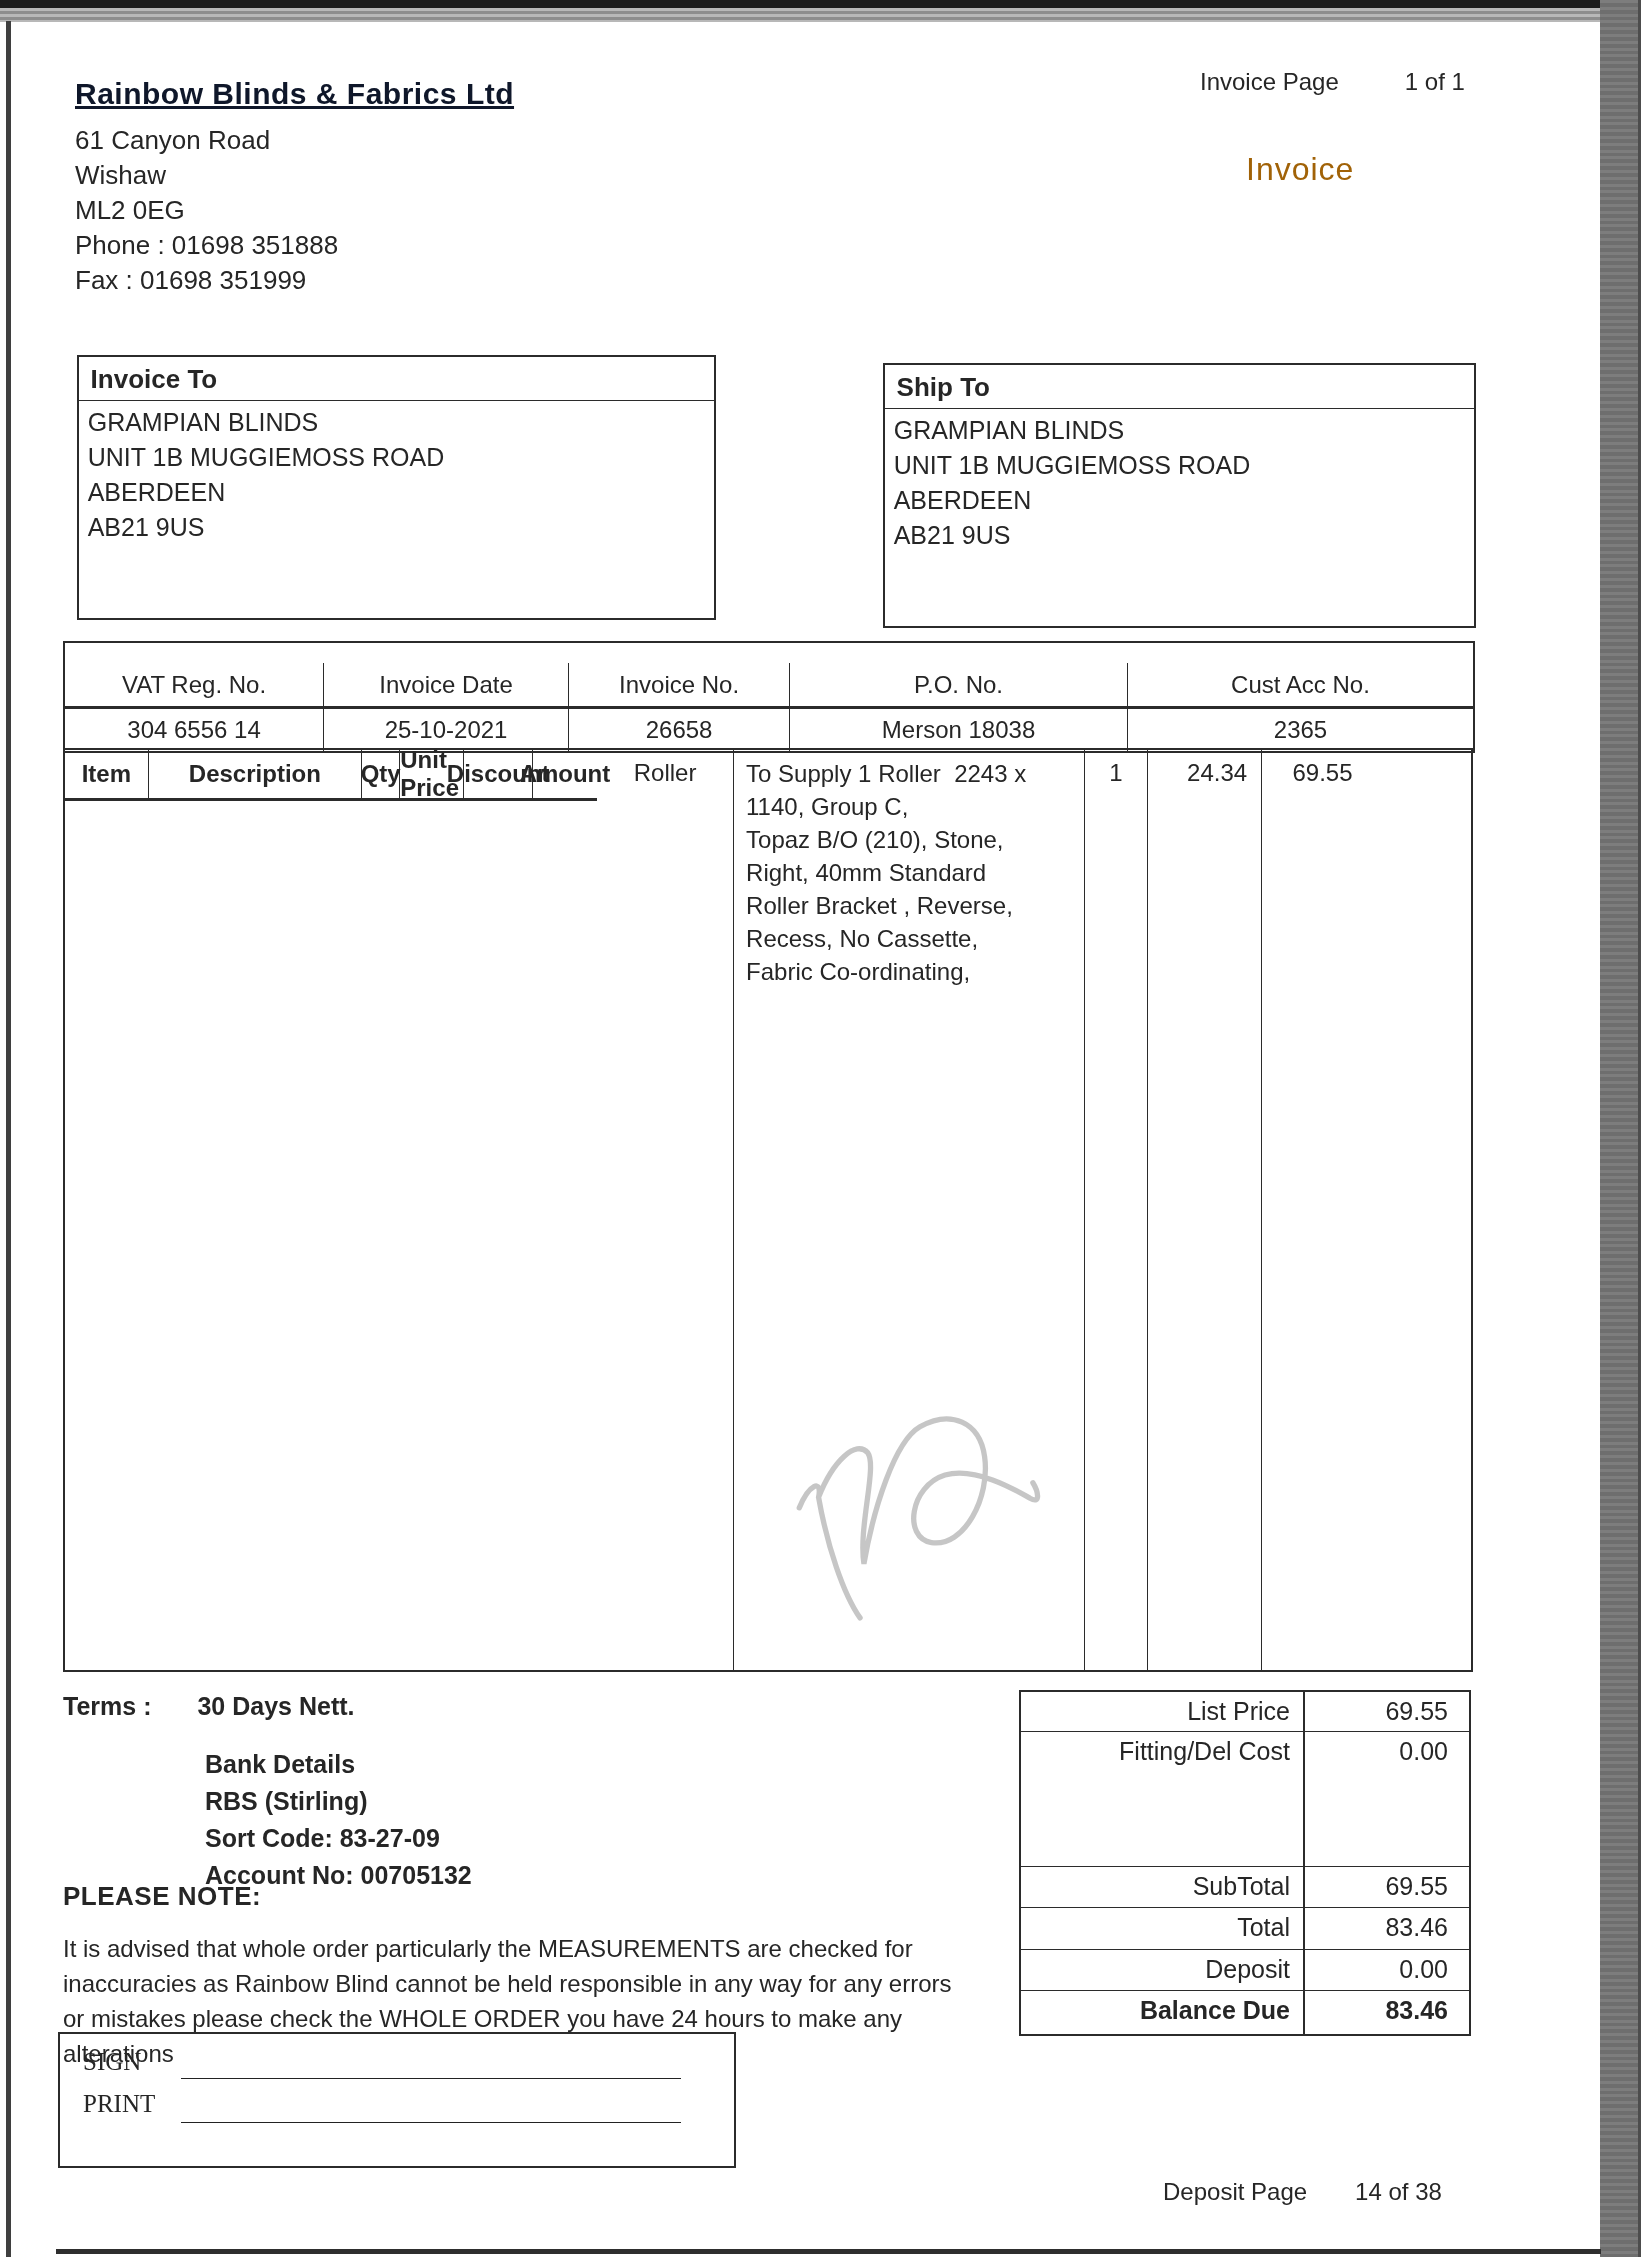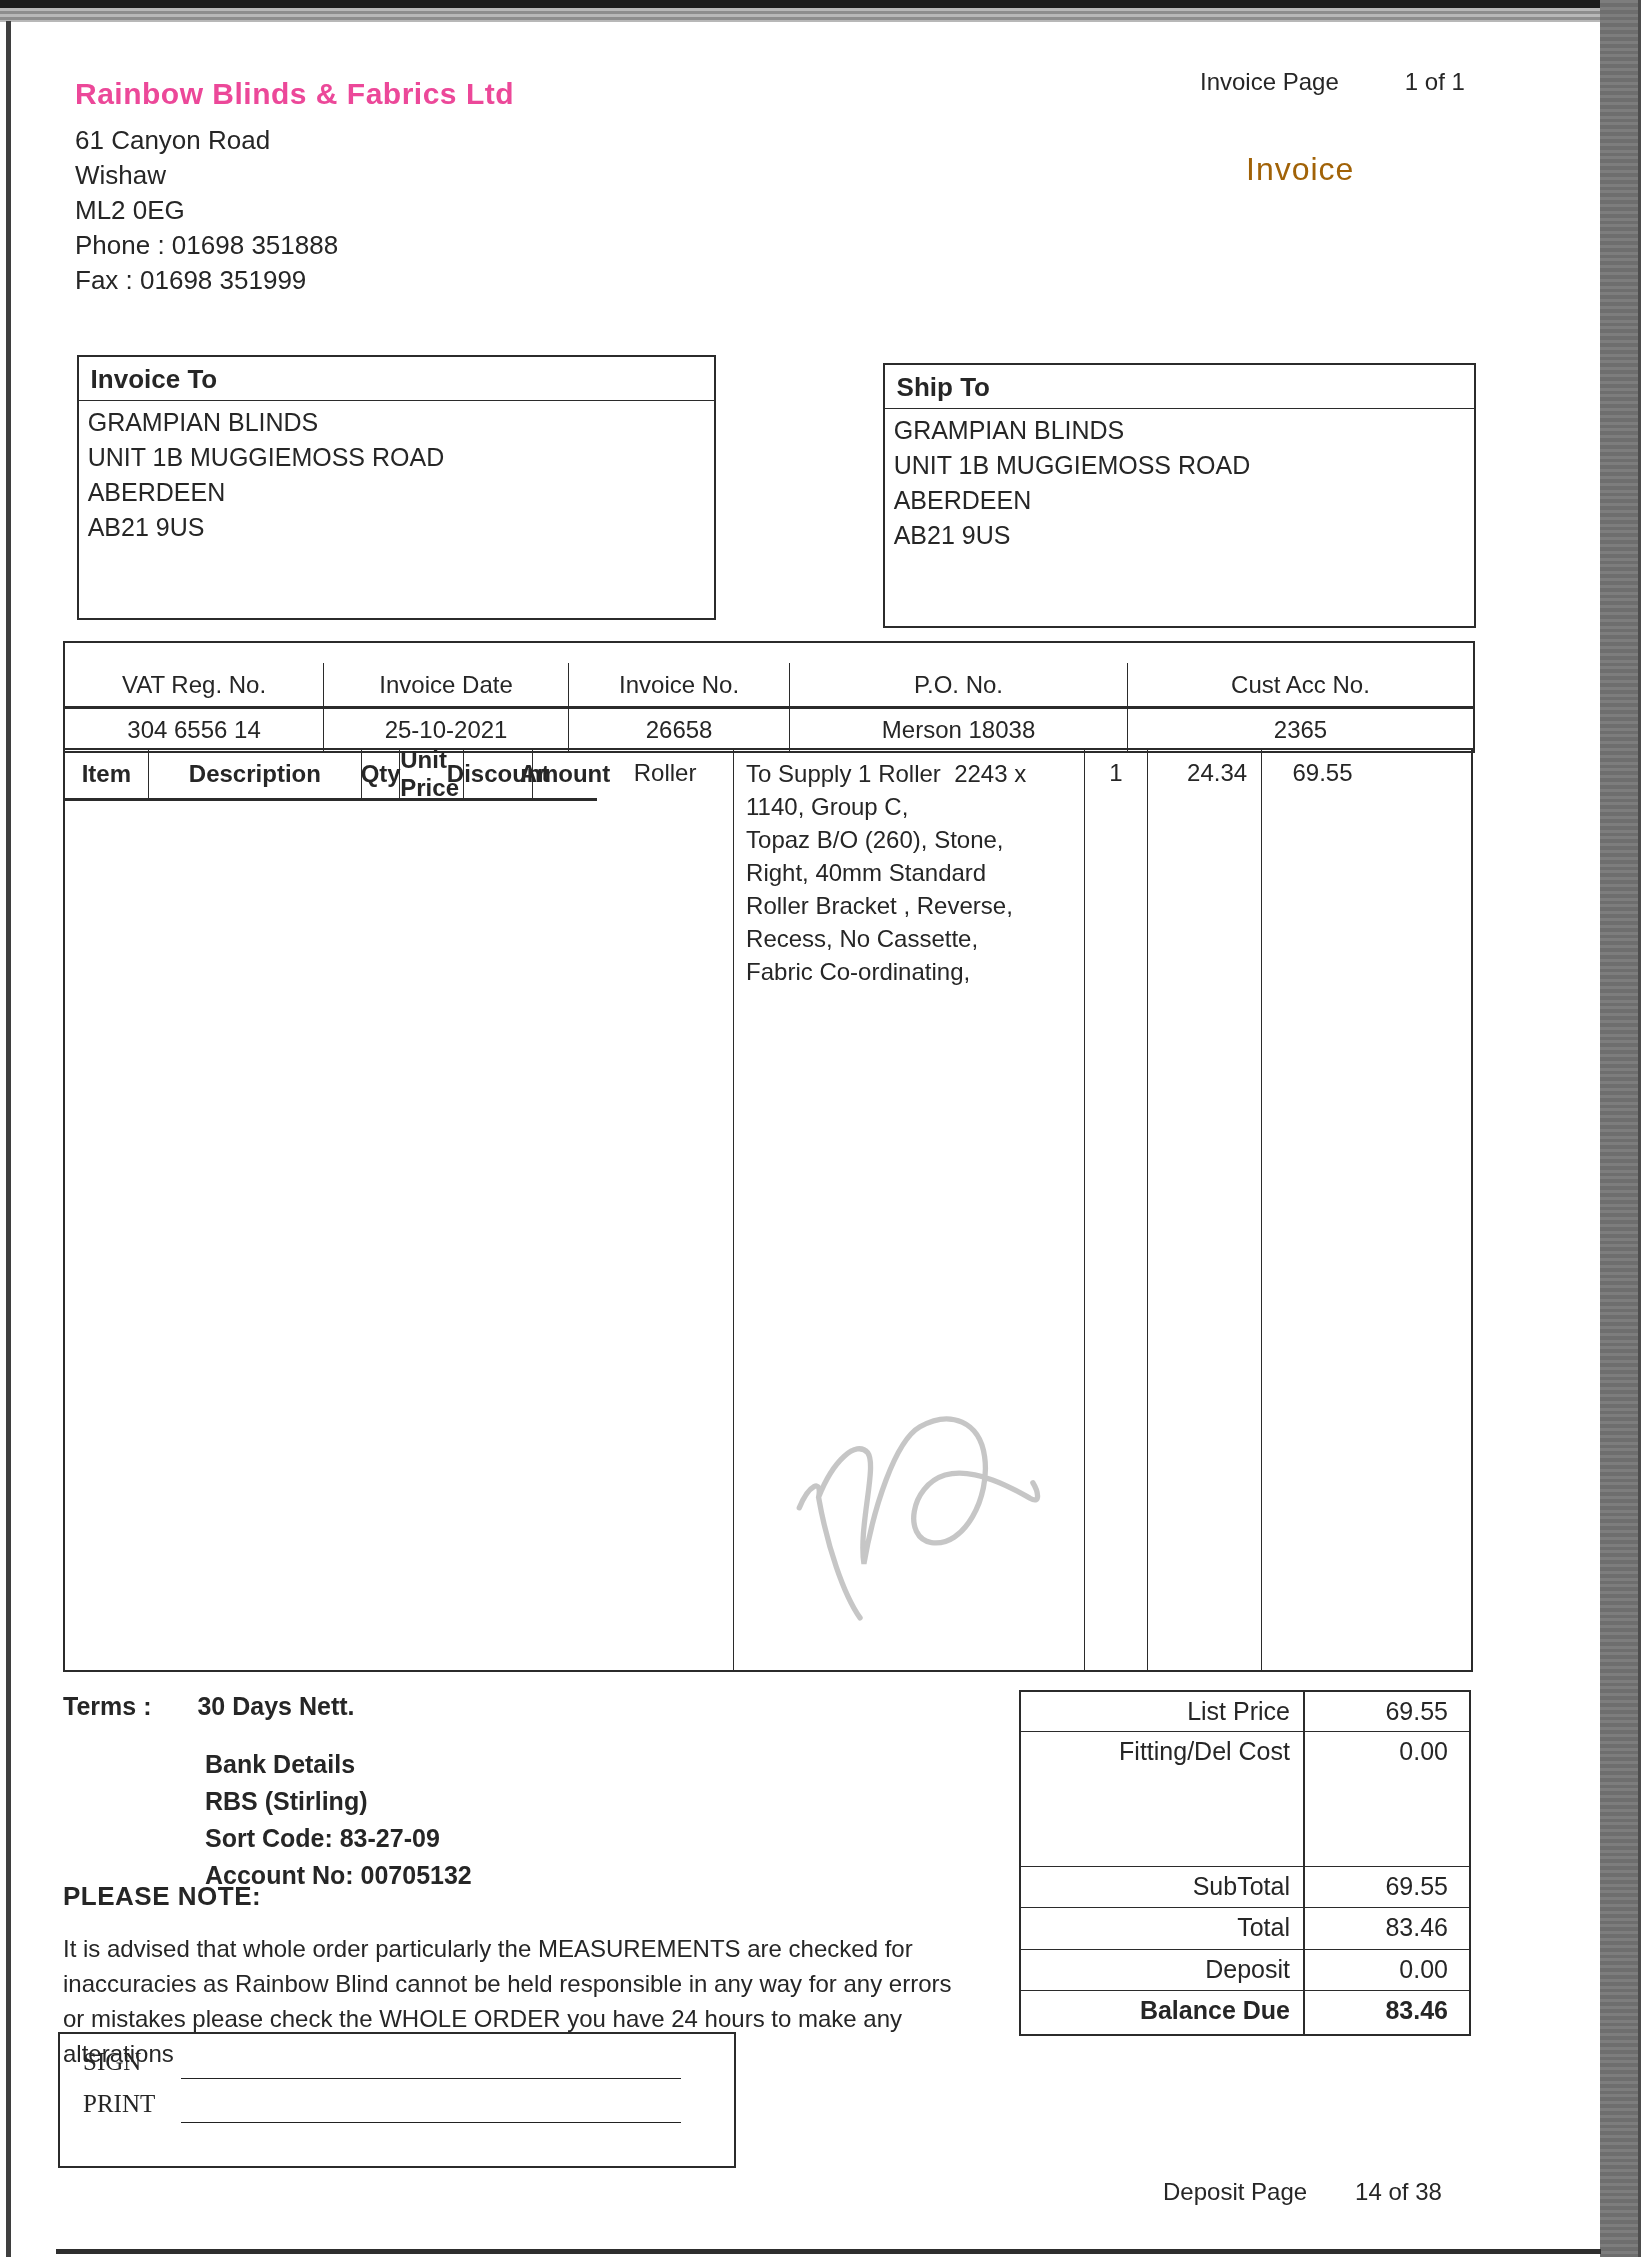--- a/index.html
+++ b/index.html
@@ -14,21 +14,21 @@
   .edge-top2{left:0;top:7.7px;width:1641px;height:14.5px;
     background:repeating-linear-gradient(180deg,#b8b8b8 0 2.9px,#8d8d8d 2.9px 5.8px);}
   .edge-right{right:0;top:0;width:41px;height:2257px;
     background:repeating-linear-gradient(180deg,#7d7d7d 0 2.9px,#6e6e6e 2.9px 6.8px);
     border-right:3.9px solid #4d4d4d;box-sizing:border-box;}
   .edge-left{left:5.8px;top:21px;width:4.8px;height:2236px;background:#3f3f3f;}
   .edge-bottom{left:56px;top:2249px;width:1545px;height:4.8px;background:#2e2e2e;}
 
   
   .company{left:75px;top:77px;}
-  .company-name{font-size:30px;font-weight:bold;letter-spacing:0.5px;margin-bottom:11.6px;color:#ec4899;}
+  .company-name{font-size:30px;font-weight:bold;letter-spacing:0.5px;margin-bottom:11.6px;color:#0f172a;text-decoration:underline;}
   .company-line{font-size:26px;line-height:35px;}
   .page-ind{left:1200px;top:68px;font-size:24px;display:flex;gap:66px;}
   .doc-title{left:1246px;top:151px;font-size:32px;font-weight:normal;letter-spacing:1px;color:#a16207;}
 
   
   .addr-box{border:2.9px solid #2b2b2b;box-sizing:border-box;}
   .invoice-to{left:77px;top:355px;width:639px;height:265px;}
   .ship-to{left:883px;top:363px;width:593px;height:265px;}
   .addr-head{font-size:26px;font-weight:bold;padding:6.8px 11.6px 4.8px 11.6px;border-bottom:1.9px solid #2b2b2b;}
   .addr-body{padding:4.8px 8.7px;font-size:25px;line-height:35px;}
@@ -152,21 +152,21 @@
     <div class="cell w-desc">Description</div>
     <div class="cell w-qty">Qty</div>
     <div class="cell w-unit">Unit Price</div>
     <div class="cell w-disc">Discount</div>
     <div class="cell w-amt">Amount</div>
   </div>
   <div class="items-body">
     <div class="cell w-item b-item">Roller</div>
     <div class="cell w-desc b-desc">
       <div class="desc-line">To Supply 1 Roller  2243 x 1140, Group C,</div>
-      <div class="desc-line">Topaz B/O (260), Stone, Right, 40mm Standard</div>
+      <div class="desc-line">Topaz B/O (210), Stone, Right, 40mm Standard</div>
       <div class="desc-line">Roller Bracket , Reverse, Recess, No Cassette,</div>
       <div class="desc-line">Fabric Co-ordinating,</div>
     </div>
     <div class="cell w-qty b-qty">1</div>
     <div class="cell w-disc b-num">24.34</div>
     <div class="cell w-amt b-num">69.55</div>
   </div>
 </div>
 
 <svg class="abs pencil" width="1641" height="2257" viewBox="0 0 1700 2338">

